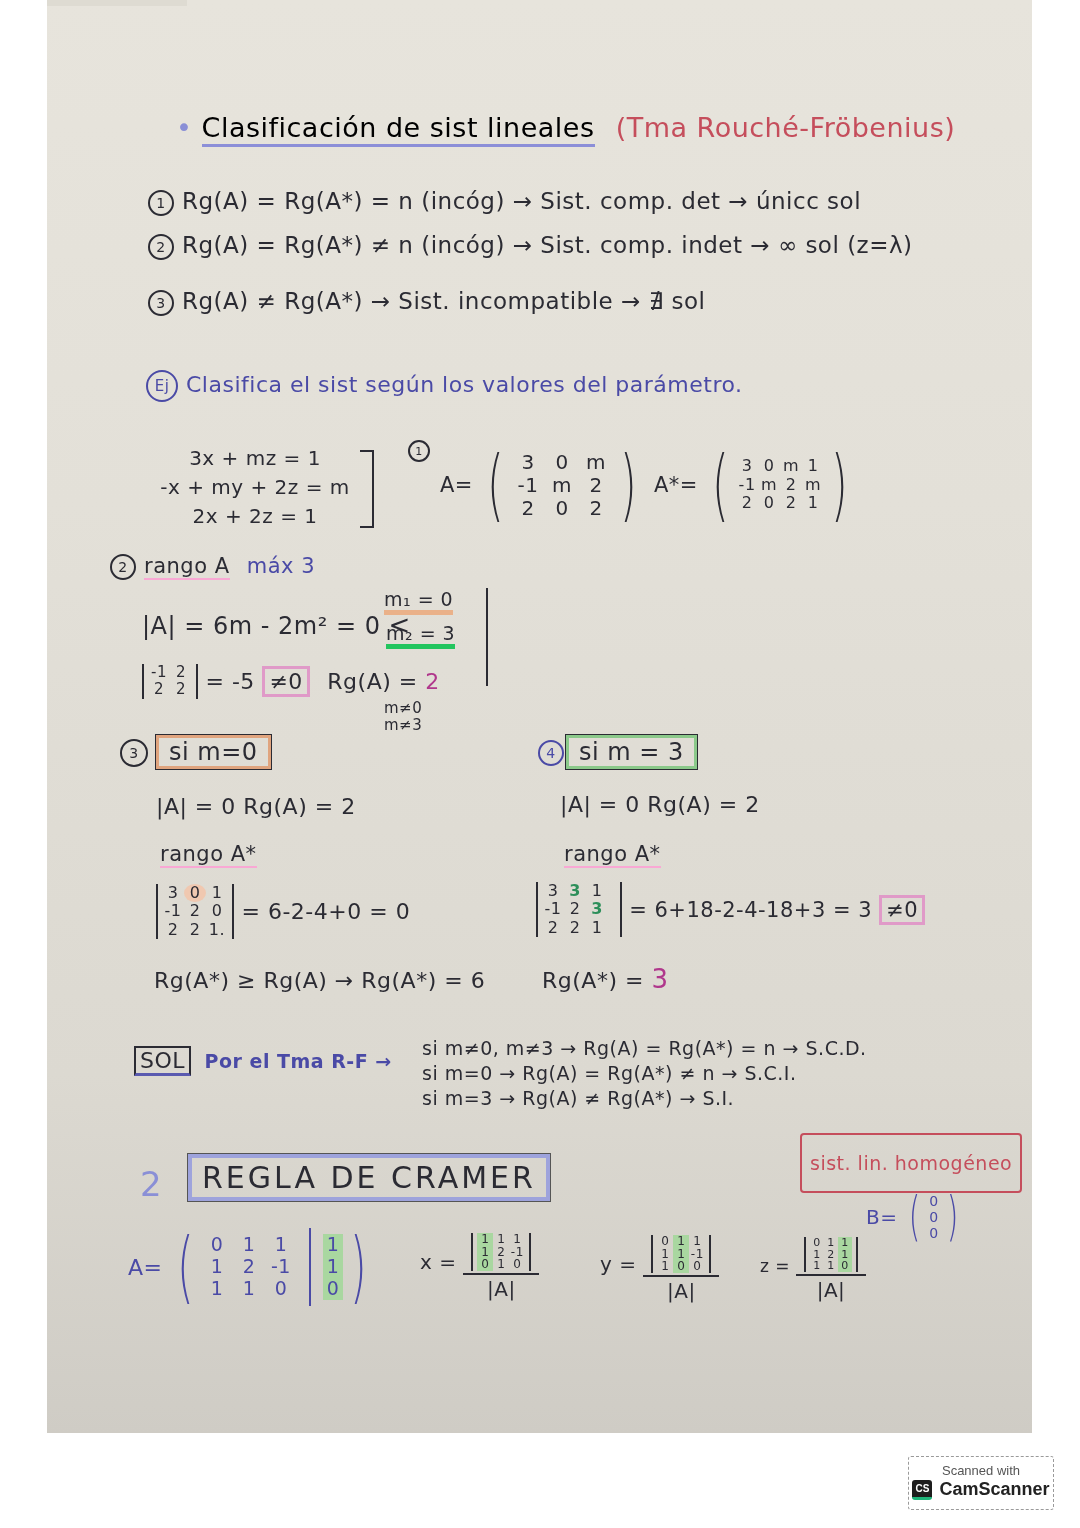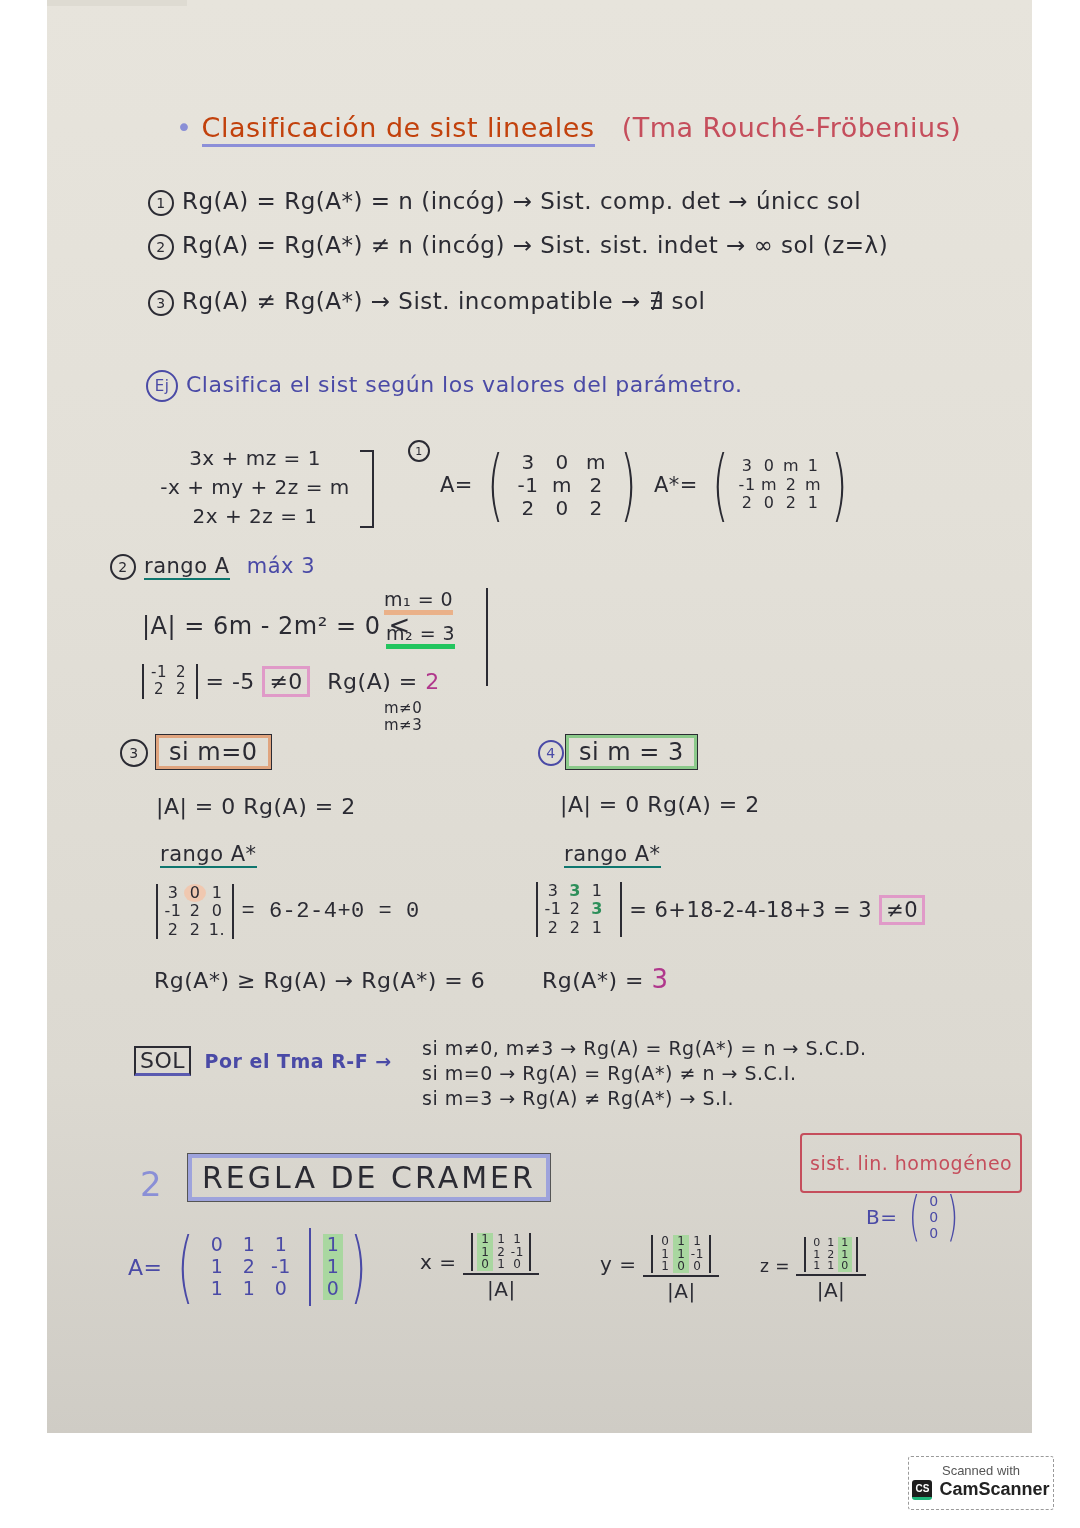--- a/index.html
+++ b/index.html
@@ -2,31 +2,31 @@
 <html><head>
 <meta charset="utf-8">
 <style>
   html, body { margin:0; padding:0; }
   body { width:1080px; height:1528px; background:#ffffff; position:relative; overflow:hidden;
          font-family:"DejaVu Sans", sans-serif; }
   .paper { position:absolute; left:47px; top:0; width:985px; height:1433px;
            background:linear-gradient(180deg,#e7e4dc 0%,#e3e0d8 35%,#dcd9d1 75%,#cfccc5 100%); }
   .paper-top { position:absolute; left:47px; top:0; width:140px; height:6px; background:#dedbd2; }
   .hw { position:absolute; font-family:"DejaVu Sans", sans-serif; color:#2b2b33; white-space:nowrap; letter-spacing:0.5px; }
-  .ink { color:#c2410c; }
+  .ink { color:#000000; }
   .blue { color:#4a4aa6; }
   .red { color:#c54e5c; }
   .lav { color:#8a8fd6; }
   .pink { color:#b0378c; }
   .green-ink { color:#2d8f5a; }
   .circ { display:inline-flex; align-items:center; justify-content:center; border:2px solid #2b2b33;
           border-radius:50%; width:22px; height:22px; font-size:14px; margin-right:8px; vertical-align:middle; }
   .circ.blue { border-color:#4a4aa6; }
   .u-blue { border-bottom:3px solid #8c8fd8; padding-bottom:1px; }
-  .u-ink { border-bottom:2px solid #0f766e; }
+  .u-ink { border-bottom:2px solid #f9a8d4; }
   .u-orange { border-bottom:5px solid #eab189; }
   .u-green { border-bottom:5px solid #22c55e; }
   .box-orange { border:3px solid #e0a47e; outline:1px solid #2b2b33; padding:0 10px; }
   .box-green { border:3px solid #8bc98a; outline:1px solid #2b2b33; padding:0 10px; }
   .box-pink { border:3px solid #e09ac8; padding:0 4px; }
   .box-red { border:2px solid #c54e5c; border-radius:4px; padding:17px 8px; }
   .box-lav { border:4px solid #9ea3dc; outline:1px solid #555; padding:2px 10px; }
   .box-sol { border:2px solid #2b2b33; border-bottom:3px solid #5a5ab0; padding:0 4px; }
   .mat { display:inline-flex; align-items:center; vertical-align:middle; }
   .mat .par { font-size:78px; font-weight:100; line-height:1; color:#2b2b33; transform:scaleX(0.55); }
@@ -50,28 +50,28 @@
 </style>
 </head>
 <body>
 
 <div class="paper"></div>
 <div class="paper-top"></div>
 
 <div class="hw" style="left:176px;top:112px;font-size:27px;">
   <span class="lav">•</span>
   <span class="ink u-blue">Clasificación de sist lineales</span>
-  <span class="red" style="margin-left:18px;">(Tma Rouché-Fröbenius)</span>
+  <span class="red" style="margin-left:12px;">(Tma Rouché-Fröbenius)</span>
 </div>
 
 <div class="hw" style="left:148px;top:188px;font-size:23px;">
   <span class="circ">1</span><span>Rg(A) = Rg(A*) = n (incóg) → Sist. comp. det → únicc sol</span>
 </div>
 <div class="hw" style="left:148px;top:232px;font-size:23px;">
-  <span class="circ">2</span><span>Rg(A) = Rg(A*) ≠ n (incóg) → Sist. sist. indet → ∞ sol (z=λ)</span>
+  <span class="circ">2</span><span>Rg(A) = Rg(A*) ≠ n (incóg) → Sist. comp. indet → ∞ sol (z=λ)</span>
 </div>
 <div class="hw" style="left:148px;top:288px;font-size:23px;">
   <span class="circ">3</span><span>Rg(A) ≠ Rg(A*) → Sist. incompatible → ∄ sol</span>
 </div>
 
 <div class="hw blue" style="left:146px;top:370px;font-size:22px;">
   <span class="circ blue" style="width:28px;height:28px;font-size:15px;">Ej</span><span>Clasifica el sist según los valores del parámetro.</span>
 </div>
 
 <div class="hw" style="left:150px;top:444px;font-size:20px;line-height:29px;text-align:center;width:210px;">
@@ -173,21 +173,21 @@
         <span class="hl-orange">0</span>
         <span>1</span>
       <span>-1</span>
         <span>2</span>
         <span>0</span>
       <span>2</span>
         <span>2</span>
         <span>1.</span>
     </span>
     </span>
-  <span style="vertical-align:middle;font-family:Liberation Mono, monospace;">= 6-2-4+0 = 0</span>
+  <span style="vertical-align:middle;">= 6-2-4+0 = 0</span>
 </div>
 <div class="hw" style="left:154px;top:968px;font-size:22px;">Rg(A*) ≥ Rg(A) → Rg(A*) = 6</div>
 
 <div class="hw" style="left:538px;top:738px;font-size:24px;">
   <span class="circ blue" style="width:22px;height:22px;margin-right:2px;">4</span><span class="box-green">si m = 3</span>
 </div>
 <div class="hw" style="left:560px;top:792px;font-size:22px;">|A| = 0   Rg(A) = 2</div>
 <div class="hw" style="left:564px;top:842px;font-size:21px;">
   <span class="u-ink">rango A*</span>
 </div>

